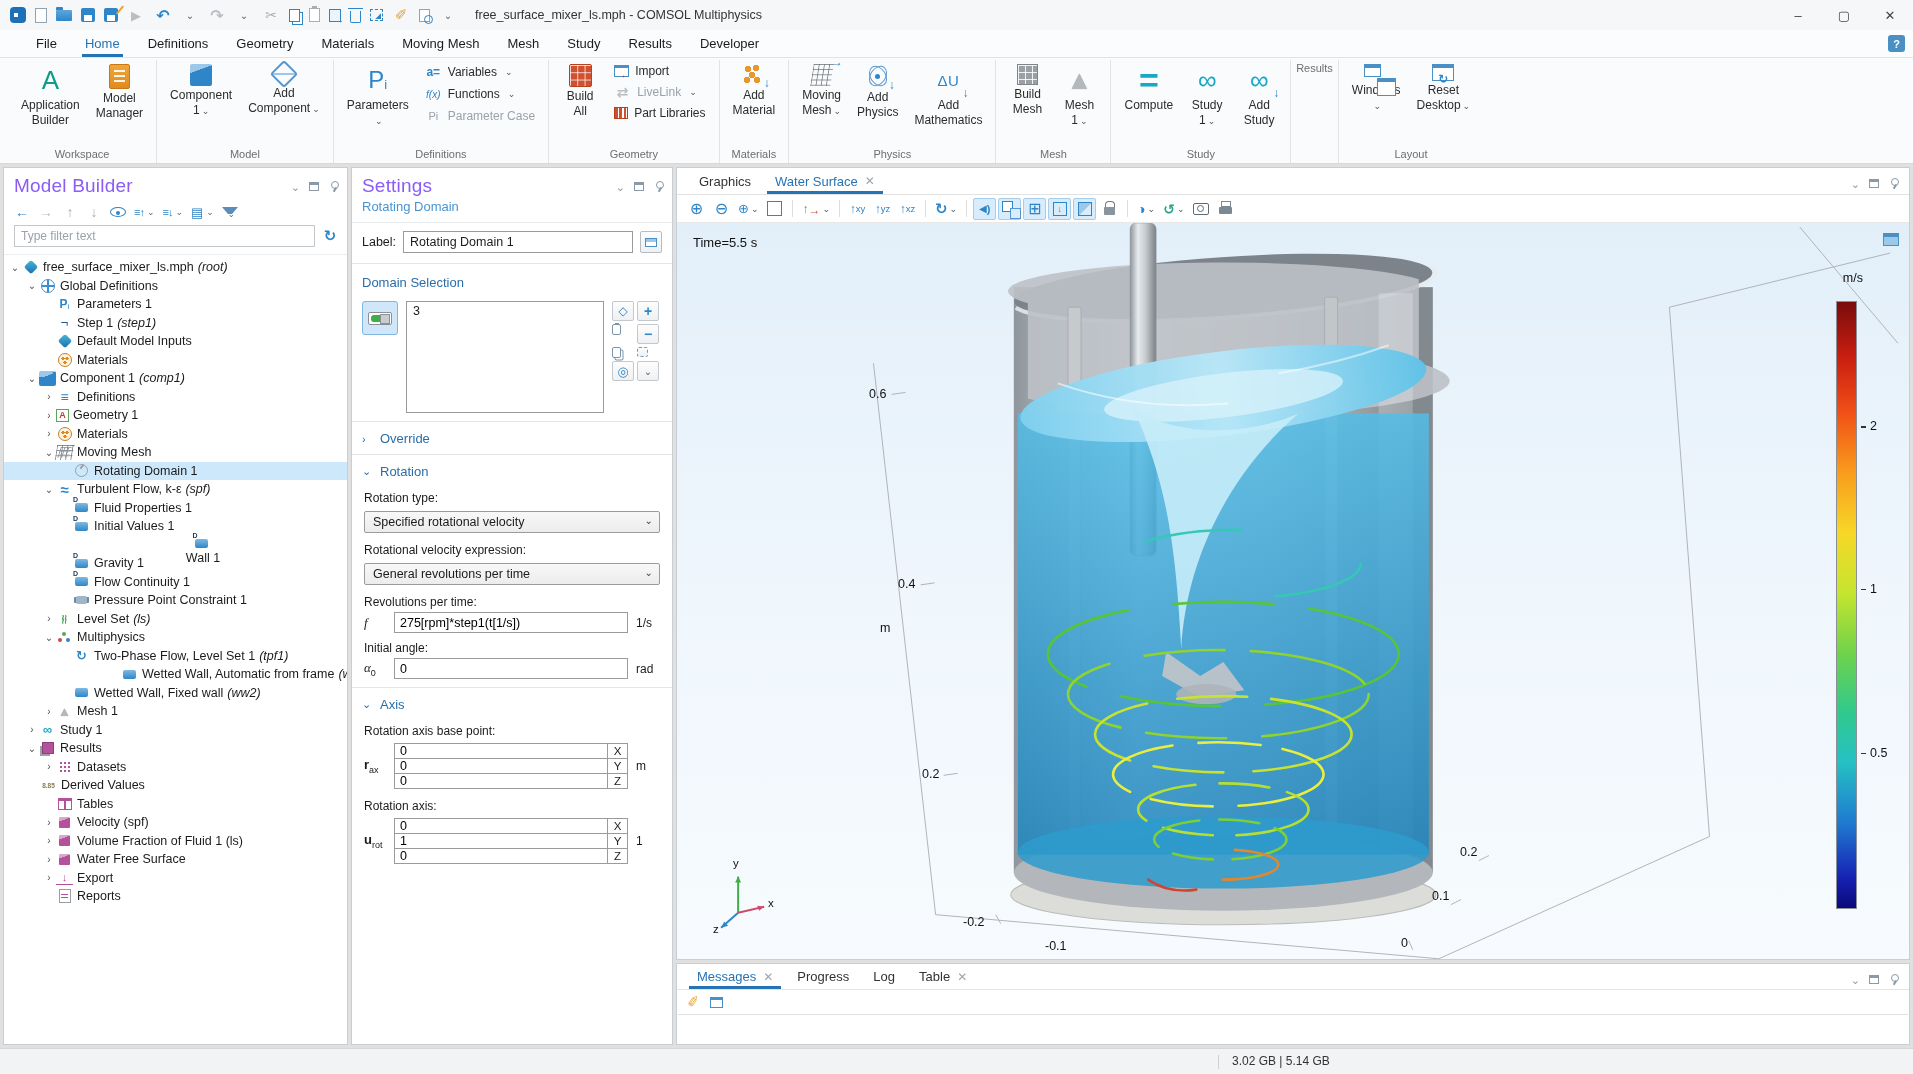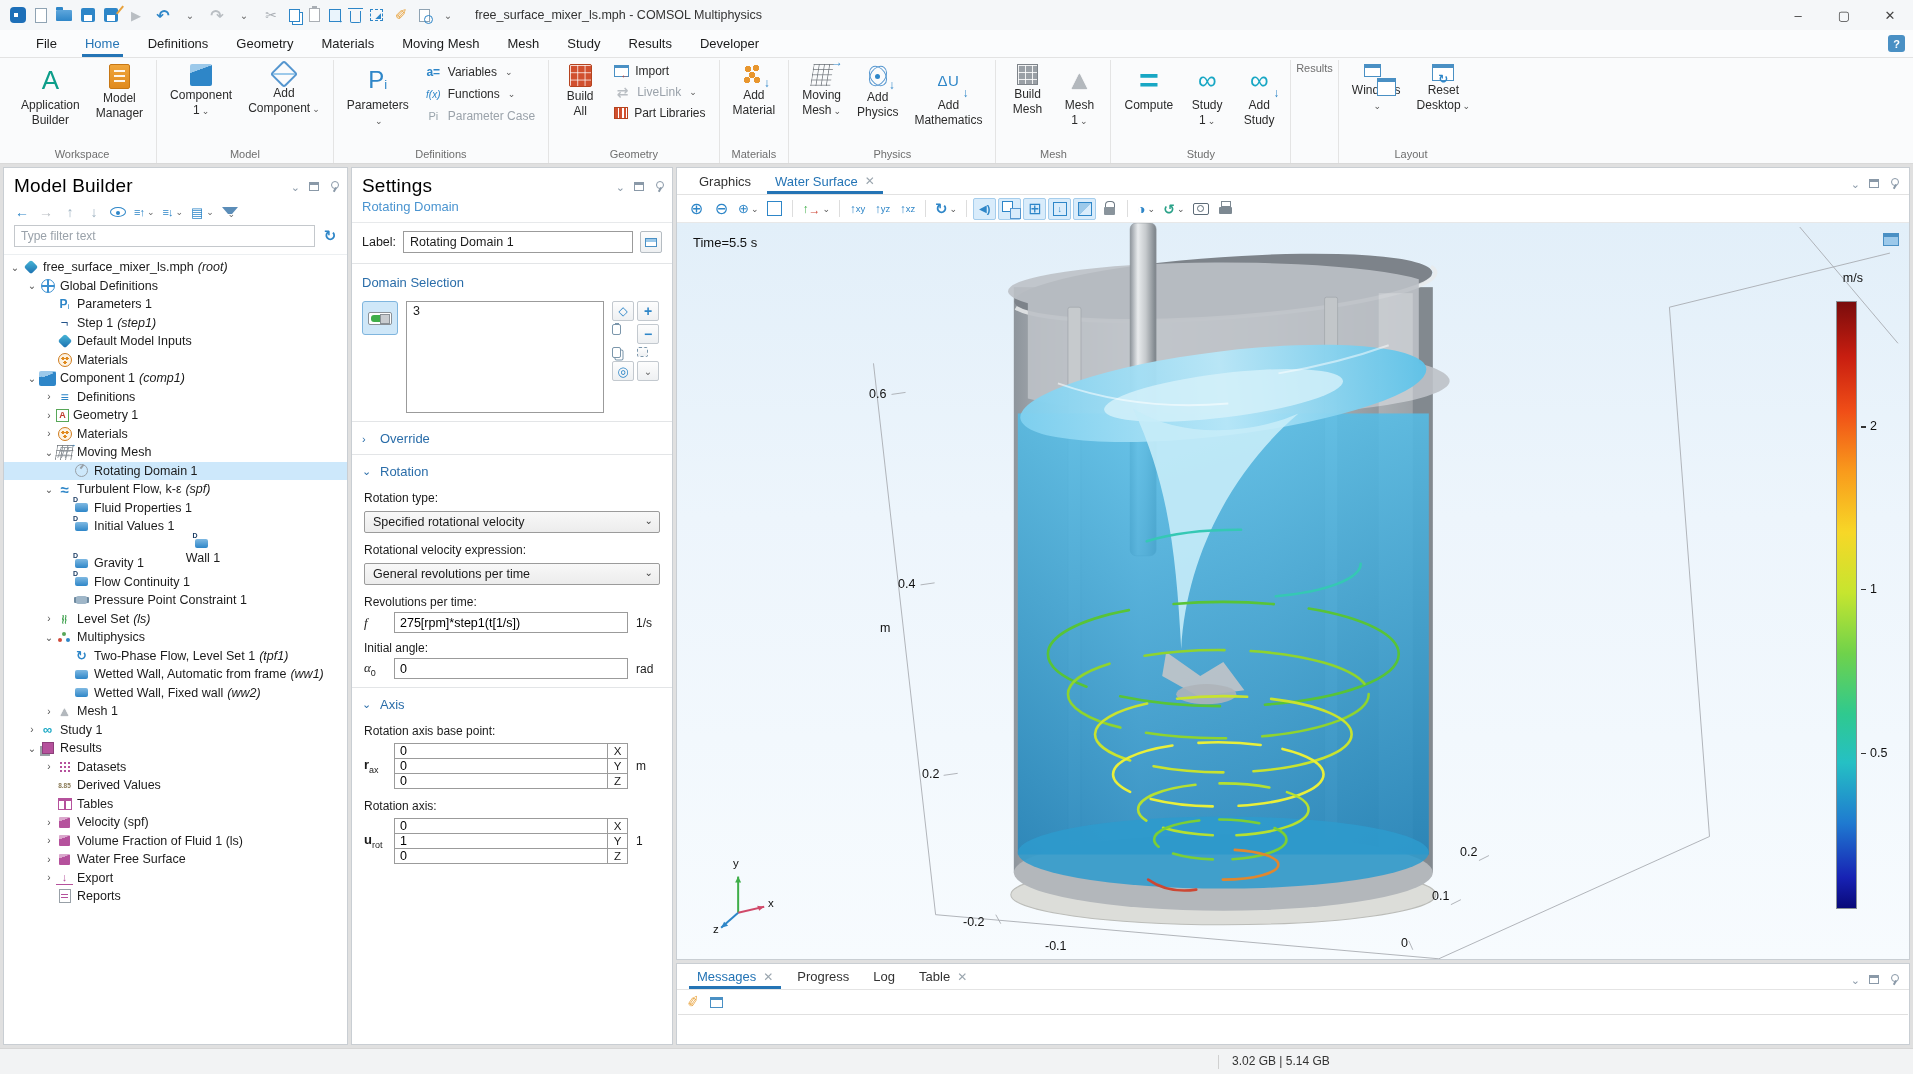--- a/index.html
+++ b/index.html
@@ -104,21 +104,21 @@
 
 .content{flex:1;display:flex;background:#e0e0e0;padding:3px;gap:3px;min-height:0}
 .panel{background:#fff;border:1px solid #c9ced3;display:flex;flex-direction:column;min-height:0}
 .mb-panel{width:345px;flex:0 0 auto}
 .set-panel{width:322px;flex:0 0 auto}
 .right-col{flex:1;display:flex;flex-direction:column;gap:3px;min-width:0}
 .gfx-panel{flex:1}
 .bottom-panel{height:82px;flex:0 0 auto}
 
 .phead{display:flex;align-items:center;padding:7px 8px 0 10px}
-.ptitle{font-size:19px;color:#000000;letter-spacing:.2px}
+.ptitle{font-size:19px;color:#8b5cf6;letter-spacing:.2px}
 .winicons{margin-left:auto;display:flex;gap:9px;align-items:center}
 .chv::before{content:"⌄";color:#8a99a8;font-size:11px}
 .flo{width:10px;height:9px;border:1.2px solid #8a99a8;border-top-width:3px}
 .pinic{width:11px;height:11px;position:relative}
 .pinic::before{content:"";position:absolute;left:3px;top:0;width:6px;height:6px;border-radius:50%;border:1.5px solid #8a99a8}
 .pinic::after{content:"";position:absolute;left:5.5px;top:6px;width:1.5px;height:5px;background:#8a99a8;transform:rotate(30deg)}
 
 
 .mbtools{display:flex;align-items:center;gap:8px;padding:7px 8px 5px 10px}
 .mbt{display:inline-flex;align-items:center;justify-content:center;min-width:16px;height:16px;font-size:14px;color:#2e86c8;position:relative}
@@ -692,21 +692,21 @@
             <span class="ti icon-slot" data-icon="multiphysics"></span>
             <span class="tlabel">Multiphysics</span>
             <span class="ttail"></span>
           </div>
           <div class="trow" style="padding-left: 55px;">
             <span class="tchev"></span>
             <span class="ti icon-slot" data-icon="two-phase"></span>
             <span class="tlabel">Two-Phase Flow, Level Set 1</span>
             <span class="ttail">(tpf1)</span>
           </div>
-          <div class="trow" style="padding-left: 55px;">
+          <div class="trow" style="padding-left: 55px; margin-left: 48px;">
             <span class="tchev"></span>
             <span class="ti icon-slot" data-icon="wetted-wall"></span>
             <span class="tlabel">Wetted Wall, Automatic from frame</span>
             <span class="ttail">(ww1)</span>
           </div>
           <div class="trow" style="padding-left: 55px;">
             <span class="tchev"></span>
             <span class="ti icon-slot" data-icon="wetted-wall"></span>
             <span class="tlabel">Wetted Wall, Fixed wall</span>
             <span class="ttail">(ww2)</span>
@@ -728,21 +728,21 @@
             <span class="ti icon-slot" data-icon="results"></span>
             <span class="tlabel">Results</span>
             <span class="ttail"></span>
           </div>
           <div class="trow" style="padding-left: 38px;">
             <span class="tchev">›</span>
             <span class="ti icon-slot" data-icon="datasets"></span>
             <span class="tlabel">Datasets</span>
             <span class="ttail"></span>
           </div>
-          <div class="trow" style="padding-left: 38px;">
+          <div class="trow" style="padding-left: 22px;">
             <span class="tchev"></span>
             <span class="ti icon-slot" data-icon="derived-values"></span>
             <span class="tlabel">Derived Values</span>
             <span class="ttail"></span>
           </div>
           <div class="trow" style="padding-left: 38px;">
             <span class="tchev"></span>
             <span class="ti icon-slot" data-icon="tables"></span>
             <span class="tlabel">Tables</span>
             <span class="ttail"></span>

